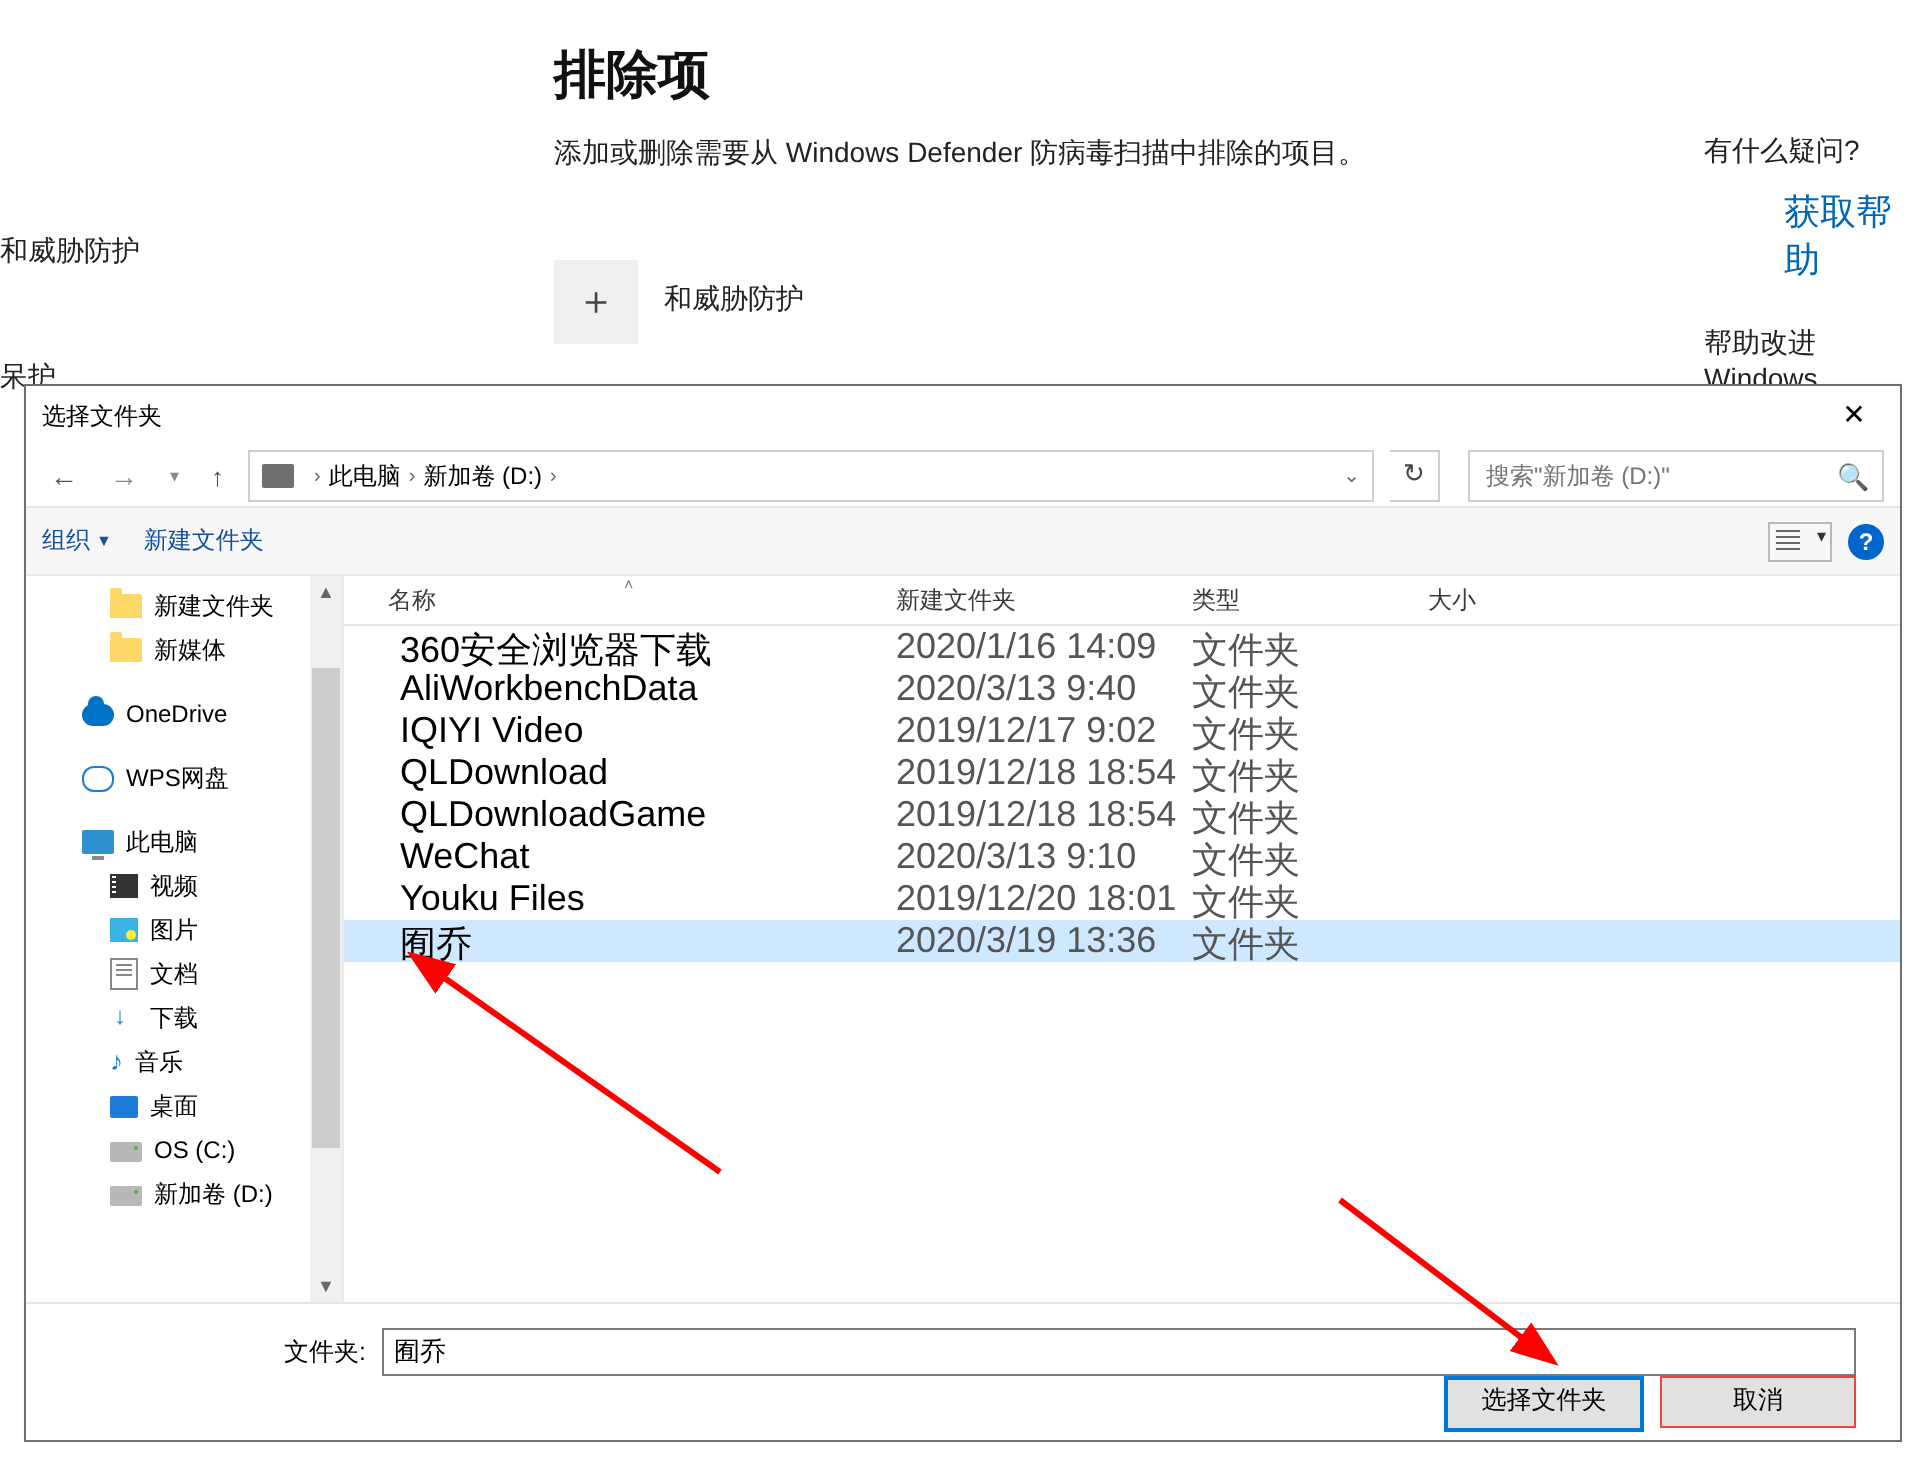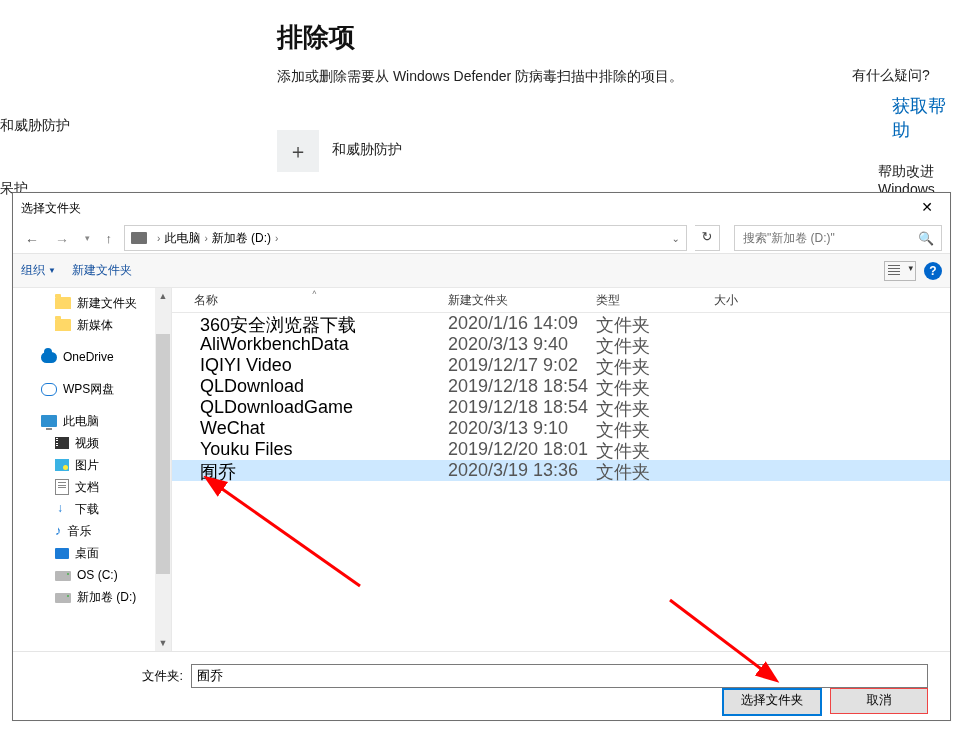--- a/index.html
+++ b/index.html
@@ -5,21 +5,21 @@
 html,body{margin:0;padding:0;font-family:"Microsoft YaHei","Segoe UI",sans-serif;font-size:13px;color:#000;background:#fff;width:960px;height:730px;overflow:hidden}
 .bg{position:absolute;left:0;top:0;width:960px;height:730px;background:#fff}
 .bg .title{position:absolute;left:277px;top:20px;font-size:26px;font-weight:600;color:#111}
 .bg .sub{position:absolute;left:277px;top:68px;font-size:14px;color:#222}
 .bg .side1{position:absolute;left:0px;top:117px;font-size:14px;color:#222}
 .bg .side2{position:absolute;left:0px;top:180px;font-size:14px;color:#222}
 .bg .plusbox{position:absolute;left:277px;top:130px;width:42px;height:42px;background:#eef0f1;text-align:center;line-height:42px;font-size:20px;color:#444}
 .bg .plustxt{position:absolute;left:332px;top:141px;font-size:14px;color:#222}
 .bg .q{position:absolute;left:852px;top:67px;font-size:14px;color:#222}
 .bg .help{position:absolute;left:892px;top:94px;font-size:18px;color:#0067b8}
-.bg .improve{position:absolute;left:878px;top:163px;font-size:14px;color:#222}
+.bg .improve{position:absolute;left:852px;top:163px;font-size:14px;color:#222}
 .dialog{position:absolute;left:12px;top:192px;width:937px;height:527px;background:#fff;border:1px solid #707070;box-shadow:0 0 0 1px rgba(0,0,0,.01)}
 .dlg-titlebar{height:30px;display:flex;align-items:center;justify-content:space-between;padding:0 0 0 8px}
 .dlg-title{font-size:12px}
 .dlg-close{width:46px;height:30px;text-align:center;line-height:28px;font-family:Arial;font-size:14px;color:#000}
 .nav{height:30px;border-bottom:1px solid #e5e5e5;display:flex;align-items:center;padding:0 8px;gap:8px}
 .navarrow{color:#888;font-size:14px;padding:0 4px}
 .navarrow.on{color:#555}
 .uparrow{color:#555;font-size:13px;padding:0 4px}
 .crumb{display:flex;align-items:center;border:1px solid #cfcfcf;height:24px;flex:1;padding:0 6px;font-size:12px;color:#000}
 .crumb .drive{width:16px;height:12px;background:#707070;border-radius:1px;margin-right:6px}

